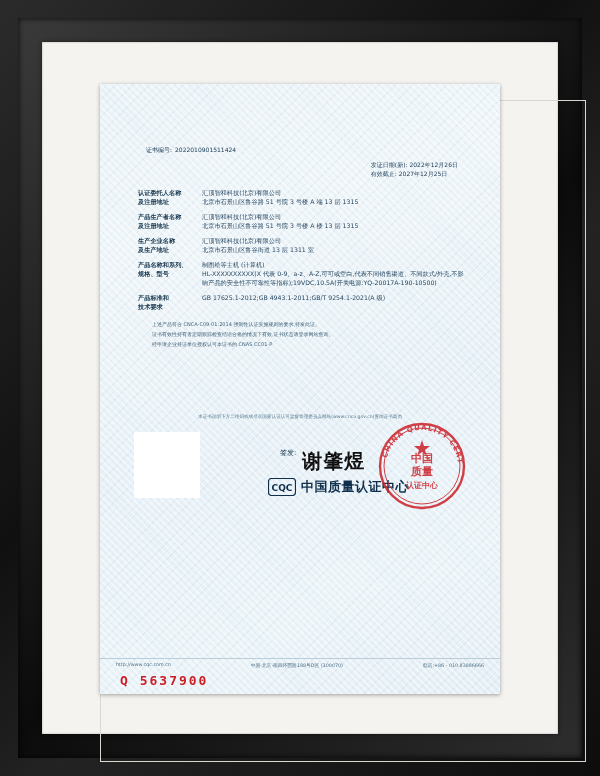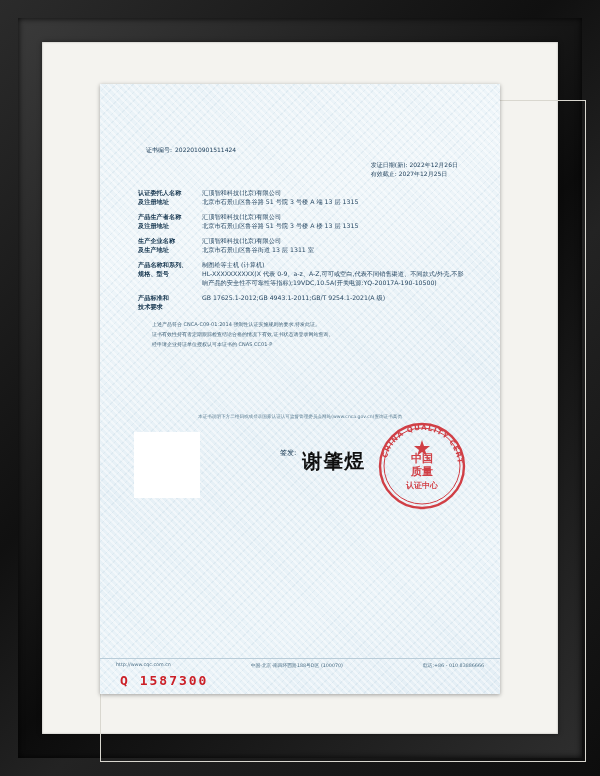--- a/index.html
+++ b/index.html
@@ -317,20 +317,29 @@
 
       <div id="qr">
         <div class="qrgrid" id="qrgrid"><i style="background:#13304a"></i><i style="background:#13304a"></i><i style="background:#13304a"></i><i style="background:#13304a"></i><i style="background:#13304a"></i><i style="background:#13304a"></i><i style="background:#13304a"></i><i style="background:transparent"></i><i style="background:transparent"></i><i style="background:#13304a"></i><i style="background:transparent"></i><i style="background:transparent"></i><i style="background:#13304a"></i><i style="background:transparent"></i><i style="background:#13304a"></i><i style="background:#13304a"></i><i style="background:#13304a"></i><i style="background:#13304a"></i><i style="background:#13304a"></i><i style="background:#13304a"></i><i style="background:#13304a"></i><i style="background:#13304a"></i><i style="background:transparent"></i><i style="background:transparent"></i><i style="background:transparent"></i><i style="background:transparent"></i><i style="background:transparent"></i><i style="background:#13304a"></i><i style="background:transparent"></i><i style="background:#13304a"></i><i style="background:transparent"></i><i style="background:transparent"></i><i style="background:transparent"></i><i style="background:#13304a"></i><i style="background:transparent"></i><i style="background:#13304a"></i><i style="background:transparent"></i><i style="background:transparent"></i><i style="background:transparent"></i><i style="background:transparent"></i><i style="background:transparent"></i><i style="background:#13304a"></i><i style="background:#13304a"></i><i style="background:transparent"></i><i style="background:#13304a"></i><i style="background:#13304a"></i><i style="background:#13304a"></i><i style="background:transparent"></i><i style="background:#13304a"></i><i style="background:transparent"></i><i style="background:transparent"></i><i style="background:transparent"></i><i style="background:#13304a"></i><i style="background:#13304a"></i><i style="background:#13304a"></i><i style="background:transparent"></i><i style="background:#13304a"></i><i style="background:transparent"></i><i style="background:#13304a"></i><i style="background:#13304a"></i><i style="background:#13304a"></i><i style="background:transparent"></i><i style="background:#13304a"></i><i style="background:#13304a"></i><i style="background:transparent"></i><i style="background:#13304a"></i><i style="background:#13304a"></i><i style="background:#13304a"></i><i style="background:transparent"></i><i style="background:#13304a"></i><i style="background:transparent"></i><i style="background:#13304a"></i><i style="background:transparent"></i><i style="background:transparent"></i><i style="background:transparent"></i><i style="background:transparent"></i><i style="background:transparent"></i><i style="background:#13304a"></i><i style="background:transparent"></i><i style="background:#13304a"></i><i style="background:#13304a"></i><i style="background:#13304a"></i><i style="background:transparent"></i><i style="background:#13304a"></i><i style="background:#13304a"></i><i style="background:transparent"></i><i style="background:#13304a"></i><i style="background:#13304a"></i><i style="background:#13304a"></i><i style="background:transparent"></i><i style="background:#13304a"></i><i style="background:transparent"></i><i style="background:transparent"></i><i style="background:transparent"></i><i style="background:transparent"></i><i style="background:transparent"></i><i style="background:transparent"></i><i style="background:transparent"></i><i style="background:#13304a"></i><i style="background:transparent"></i><i style="background:#13304a"></i><i style="background:#13304a"></i><i style="background:#13304a"></i><i style="background:transparent"></i><i style="background:#13304a"></i><i style="background:#13304a"></i><i style="background:transparent"></i><i style="background:transparent"></i><i style="background:transparent"></i><i style="background:transparent"></i><i style="background:transparent"></i><i style="background:#13304a"></i><i style="background:#13304a"></i><i style="background:transparent"></i><i style="background:transparent"></i><i style="background:#13304a"></i><i style="background:transparent"></i><i style="background:transparent"></i><i style="background:#13304a"></i><i style="background:#13304a"></i><i style="background:transparent"></i><i style="background:transparent"></i><i style="background:transparent"></i><i style="background:transparent"></i><i style="background:transparent"></i><i style="background:#13304a"></i><i style="background:#13304a"></i><i style="background:#13304a"></i><i style="background:#13304a"></i><i style="background:#13304a"></i><i style="background:#13304a"></i><i style="background:#13304a"></i><i style="background:#13304a"></i><i style="background:#13304a"></i><i style="background:transparent"></i><i style="background:transparent"></i><i style="background:transparent"></i><i style="background:#13304a"></i><i style="background:transparent"></i><i style="background:transparent"></i><i style="background:#13304a"></i><i style="background:#13304a"></i><i style="background:#13304a"></i><i style="background:#13304a"></i><i style="background:#13304a"></i><i style="background:#13304a"></i><i style="background:#13304a"></i><i style="background:transparent"></i><i style="background:transparent"></i><i style="background:transparent"></i><i style="background:transparent"></i><i style="background:transparent"></i><i style="background:#13304a"></i><i style="background:#13304a"></i><i style="background:#13304a"></i><i style="background:transparent"></i><i style="background:transparent"></i><i style="background:transparent"></i><i style="background:transparent"></i><i style="background:transparent"></i><i style="background:#13304a"></i><i style="background:#13304a"></i><i style="background:transparent"></i><i style="background:transparent"></i><i style="background:transparent"></i><i style="background:transparent"></i><i style="background:transparent"></i><i style="background:#13304a"></i><i style="background:transparent"></i><i style="background:#13304a"></i><i style="background:transparent"></i><i style="background:#13304a"></i><i style="background:transparent"></i><i style="background:transparent"></i><i style="background:transparent"></i><i style="background:transparent"></i><i style="background:transparent"></i><i style="background:transparent"></i><i style="background:#13304a"></i><i style="background:transparent"></i><i style="background:#13304a"></i><i style="background:transparent"></i><i style="background:#13304a"></i><i style="background:transparent"></i><i style="background:#13304a"></i><i style="background:transparent"></i><i style="background:#13304a"></i><i style="background:transparent"></i><i style="background:transparent"></i><i style="background:#13304a"></i><i style="background:transparent"></i><i style="background:transparent"></i><i style="background:transparent"></i><i style="background:transparent"></i><i style="background:transparent"></i><i style="background:transparent"></i><i style="background:transparent"></i><i style="background:transparent"></i><i style="background:transparent"></i><i style="background:transparent"></i><i style="background:#13304a"></i><i style="background:#13304a"></i><i style="background:#13304a"></i><i style="background:#13304a"></i><i style="background:#13304a"></i><i style="background:transparent"></i><i style="background:transparent"></i><i style="background:transparent"></i><i style="background:transparent"></i><i style="background:transparent"></i><i style="background:transparent"></i><i style="background:transparent"></i><i style="background:#13304a"></i><i style="background:transparent"></i><i style="background:transparent"></i><i style="background:#13304a"></i><i style="background:transparent"></i><i style="background:transparent"></i><i style="background:#13304a"></i><i style="background:transparent"></i><i style="background:transparent"></i><i style="background:#13304a"></i><i style="background:transparent"></i><i style="background:transparent"></i><i style="background:#13304a"></i><i style="background:transparent"></i><i style="background:transparent"></i><i style="background:#13304a"></i><i style="background:transparent"></i><i style="background:transparent"></i><i style="background:#13304a"></i><i style="background:transparent"></i><i style="background:transparent"></i><i style="background:#13304a"></i><i style="background:transparent"></i><i style="background:transparent"></i><i style="background:transparent"></i><i style="background:#13304a"></i><i style="background:transparent"></i><i style="background:transparent"></i><i style="background:#13304a"></i><i style="background:#13304a"></i><i style="background:transparent"></i><i style="background:transparent"></i><i style="background:#13304a"></i><i style="background:transparent"></i><i style="background:transparent"></i><i style="background:transparent"></i><i style="background:#13304a"></i><i style="background:transparent"></i><i style="background:transparent"></i><i style="background:transparent"></i><i style="background:#13304a"></i><i style="background:#13304a"></i><i style="background:#13304a"></i><i style="background:transparent"></i><i style="background:transparent"></i><i style="background:transparent"></i><i style="background:transparent"></i><i style="background:transparent"></i><i style="background:#13304a"></i><i style="background:#13304a"></i><i style="background:transparent"></i><i style="background:transparent"></i><i style="background:transparent"></i><i style="background:transparent"></i><i style="background:transparent"></i><i style="background:#13304a"></i><i style="background:#13304a"></i><i style="background:#13304a"></i><i style="background:transparent"></i><i style="background:transparent"></i><i style="background:transparent"></i><i style="background:transparent"></i><i style="background:transparent"></i><i style="background:transparent"></i><i style="background:transparent"></i><i style="background:transparent"></i><i style="background:#13304a"></i><i style="background:transparent"></i><i style="background:#13304a"></i><i style="background:transparent"></i><i style="background:#13304a"></i><i style="background:transparent"></i><i style="background:#13304a"></i><i style="background:transparent"></i><i style="background:#13304a"></i><i style="background:transparent"></i><i style="background:transparent"></i><i style="background:transparent"></i><i style="background:transparent"></i><i style="background:transparent"></i><i style="background:transparent"></i><i style="background:#13304a"></i><i style="background:#13304a"></i><i style="background:#13304a"></i><i style="background:#13304a"></i><i style="background:#13304a"></i><i style="background:#13304a"></i><i style="background:#13304a"></i><i style="background:#13304a"></i><i style="background:#13304a"></i><i style="background:#13304a"></i><i style="background:#13304a"></i><i style="background:#13304a"></i><i style="background:transparent"></i><i style="background:transparent"></i><i style="background:transparent"></i><i style="background:transparent"></i><i style="background:transparent"></i><i style="background:transparent"></i><i style="background:transparent"></i><i style="background:transparent"></i><i style="background:transparent"></i><i style="background:transparent"></i><i style="background:#13304a"></i><i style="background:transparent"></i><i style="background:transparent"></i><i style="background:transparent"></i><i style="background:transparent"></i><i style="background:transparent"></i><i style="background:#13304a"></i><i style="background:transparent"></i><i style="background:transparent"></i><i style="background:#13304a"></i><i style="background:transparent"></i><i style="background:transparent"></i><i style="background:#13304a"></i><i style="background:transparent"></i><i style="background:transparent"></i><i style="background:#13304a"></i><i style="background:transparent"></i><i style="background:transparent"></i><i style="background:#13304a"></i><i style="background:transparent"></i><i style="background:transparent"></i><i style="background:#13304a"></i><i style="background:transparent"></i><i style="background:#13304a"></i><i style="background:#13304a"></i><i style="background:#13304a"></i><i style="background:transparent"></i><i style="background:#13304a"></i><i style="background:transparent"></i><i style="background:#13304a"></i><i style="background:transparent"></i><i style="background:transparent"></i><i style="background:transparent"></i><i style="background:#13304a"></i><i style="background:transparent"></i><i style="background:transparent"></i><i style="background:transparent"></i><i style="background:#13304a"></i><i style="background:transparent"></i><i style="background:transparent"></i><i style="background:#13304a"></i><i style="background:#13304a"></i><i style="background:#13304a"></i><i style="background:transparent"></i><i style="background:#13304a"></i><i style="background:#13304a"></i><i style="background:#13304a"></i><i style="background:transparent"></i><i style="background:#13304a"></i><i style="background:transparent"></i><i style="background:transparent"></i><i style="background:transparent"></i><i style="background:#13304a"></i><i style="background:#13304a"></i><i style="background:#13304a"></i><i style="background:transparent"></i><i style="background:transparent"></i><i style="background:transparent"></i><i style="background:transparent"></i><i style="background:transparent"></i><i style="background:#13304a"></i><i style="background:#13304a"></i><i style="background:transparent"></i><i style="background:#13304a"></i><i style="background:transparent"></i><i style="background:#13304a"></i><i style="background:#13304a"></i><i style="background:#13304a"></i><i style="background:transparent"></i><i style="background:#13304a"></i><i style="background:transparent"></i><i style="background:#13304a"></i><i style="background:transparent"></i><i style="background:transparent"></i><i style="background:transparent"></i><i style="background:transparent"></i><i style="background:transparent"></i><i style="background:transparent"></i><i style="background:#13304a"></i><i style="background:transparent"></i><i style="background:#13304a"></i><i style="background:transparent"></i><i style="background:#13304a"></i><i style="background:transparent"></i><i style="background:#13304a"></i><i style="background:transparent"></i><i style="background:transparent"></i><i style="background:transparent"></i><i style="background:transparent"></i><i style="background:transparent"></i><i style="background:#13304a"></i><i style="background:transparent"></i><i style="background:transparent"></i><i style="background:transparent"></i><i style="background:transparent"></i><i style="background:transparent"></i><i style="background:transparent"></i><i style="background:transparent"></i><i style="background:transparent"></i><i style="background:transparent"></i><i style="background:#13304a"></i><i style="background:#13304a"></i><i style="background:#13304a"></i><i style="background:#13304a"></i><i style="background:#13304a"></i><i style="background:#13304a"></i><i style="background:#13304a"></i><i style="background:#13304a"></i><i style="background:#13304a"></i><i style="background:#13304a"></i><i style="background:#13304a"></i><i style="background:#13304a"></i><i style="background:#13304a"></i><i style="background:transparent"></i><i style="background:transparent"></i><i style="background:#13304a"></i><i style="background:transparent"></i><i style="background:transparent"></i><i style="background:#13304a"></i><i style="background:transparent"></i><i style="background:transparent"></i><i style="background:#13304a"></i><i style="background:transparent"></i><i style="background:transparent"></i><i style="background:#13304a"></i><i style="background:transparent"></i></div>
       </div>
 
       <div id="sign-row">
         <span id="sign-label">签发:</span>
         <span id="signature">谢肇煜</span>
       </div>
 
+      <div id="cqc-row">
+        <div id="cqc-mark">
+          <svg width="28" height="18" viewBox="0 0 28 18">
+            <rect x="0.5" y="0.5" width="27" height="17" rx="3" fill="none" stroke="#0f2f4c" stroke-width="1.2"></rect>
+            <text x="14" y="13" text-anchor="middle" font-family="DejaVu Sans, sans-serif" font-size="9" font-weight="bold" fill="#0f2f4c">CQC</text>
+          </svg>
+        </div>
+        <div id="cqc-name">中国质量认证中心</div>
+      </div>
 
       <div id="seal">
         <svg width="92" height="92" viewBox="0 0 92 92">
           <defs>
             <path id="sealArcTop" d="M 46,46 m -36,0 a 36,36 0 1,1 72,0" fill="none"></path>
             <path id="sealArcBottom" d="M 10,46 a 36,36 0 0,0 72,0" fill="none"></path>
           </defs>
           <circle cx="46" cy="46" r="42" fill="none" stroke="#cc2027" stroke-width="2.4"></circle>
           <circle cx="46" cy="46" r="38" fill="none" stroke="#cc2027" stroke-width="1"></circle>
           <text font-family="DejaVu Sans, sans-serif" font-size="7" fill="#cc2027" font-weight="bold" letter-spacing="1.1">
@@ -344,18 +353,18 @@
       </div>
 
       <div id="cert-footer">
         <span>http://www.cqc.com.cn</span>
         <span>中国·北京·南四环西路188号D区 (100070)</span>
         <span>电话:+86 - 010 83886666</span>
       </div>
 
       <div id="serial">
         <span>Q</span>
-        <span>1587300</span>
+        <span>5637900</span>
       </div>
 
     </div>
   </div>
 </div>
 
 </body></html>

